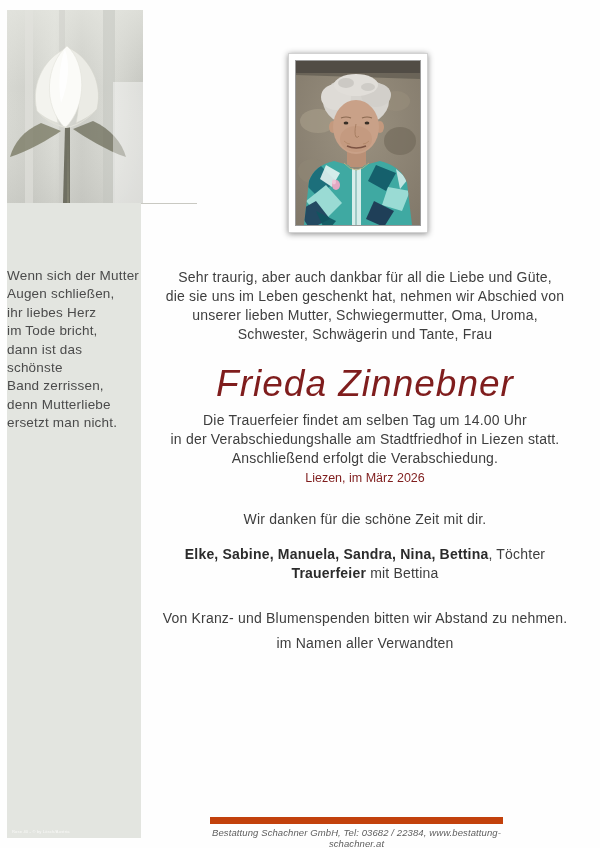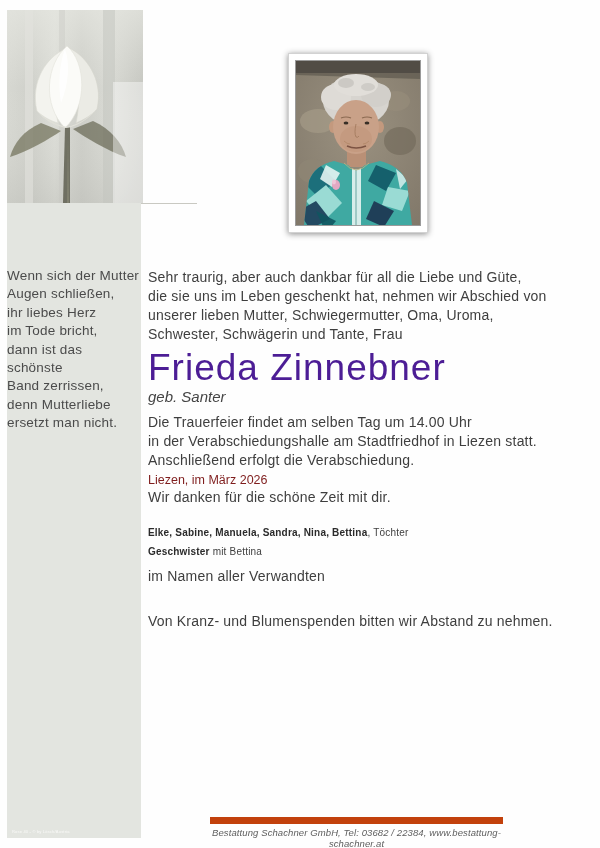--- a/index.html
+++ b/index.html
@@ -19,32 +19,32 @@
   .poem{margin-top:64px;text-align:left;font-size:13.5px;line-height:18.4px;
     color:#4b4b4b;letter-spacing:.2px;white-space:pre-line;}
   .credit{position:absolute;left:5px;bottom:4px;font-size:4px;color:#fafaf8;
     letter-spacing:.2px;}
   
   .photo-frame{position:absolute;left:288px;top:53px;width:124px;height:164px;
     background:#fff;padding:7px;border:1px solid #d2d2d2;
     box-shadow:0 1px 6px rgba(0,0,0,.45);}
   .photo-frame svg{display:block;outline:1px solid #9a9a9a;}
   
-  .main{position:absolute;left:148px;top:0;width:434px;text-align:left;}
+  .main{position:absolute;left:148px;top:0;width:434px;text-align:center;}
   .para{font-size:14px;line-height:19px;letter-spacing:.2px;white-space:pre-line;}
   .intro{margin-top:268px;}
-  .name{margin-top:4px;font-size:37px;line-height:40px;
-    color:#4c1d95;letter-spacing:1px;font-weight:400;}
+  .name{margin-top:20px;font-size:37px;line-height:40px;font-style:italic;
+    color:#7f1d1d;letter-spacing:1px;font-weight:400;}
   .maiden{font-size:15px;line-height:18px;font-style:italic;color:#454545;}
   .death{margin-top:6px;}
   .aufbahrung{margin-top:11px;}
   .feier{margin-top:7px;}
   .place-date{margin-top:2px;font-size:12.5px;line-height:16px;color:#7f1d1d;}
-  .thanks{}
-  .mourners{margin-top:16px;font-size:10px;line-height:19px;letter-spacing:.2px;}
+  .thanks{margin-top:24px;}
+  .mourners{margin-top:16px;font-size:14px;line-height:19px;letter-spacing:.2px;}
   .mourners .b{font-weight:700;color:#2b2b2b;}
   .in-names{margin-top:6px;}
   .flowers{margin-top:26px;}
   
   .footer{position:absolute;left:210px;top:817px;width:293px;
     border-top:7px solid #c2410c;padding-top:3px;
     font-size:9.5px;font-style:italic;color:#5e5e5e;text-align:center;
     letter-spacing:.1px;}
 </style>
 </head>
@@ -163,27 +163,26 @@
     <ellipse cx="38" cy="121" rx="2" ry="2.4" fill="#f0c6d8"></ellipse>
   </svg>
 </div>
 
 <div class="main">
   <div class="para intro">Sehr traurig, aber auch dankbar für all die Liebe und Güte,
 die sie uns im Leben geschenkt hat, nehmen wir Abschied von
 unserer lieben Mutter, Schwiegermutter, Oma, Uroma,
 Schwester, Schwägerin und Tante, Frau</div>
   <div class="name">Frieda Zinnebner</div>
-  <div class="maiden">geb. Santer</div>
   <div class="para feier">Die Trauerfeier findet am selben Tag um 14.00 Uhr
 in der Verabschiedungshalle am Stadtfriedhof in Liezen statt.
 Anschließend erfolgt die Verabschiedung.</div>
   <div class="place-date">Liezen, im März 2026</div>
   <div class="para thanks">Wir danken für die schöne Zeit mit dir.</div>
   <div class="mourners">
       <div><span class="b">Elke, Sabine, Manuela, Sandra, Nina, Bettina</span><span>, Töchter</span></div>
-      <div><span class="b">Geschwister</span><span> mit Bettina</span></div>
+      <div><span class="b">Trauerfeier</span><span> mit Bettina</span></div>
     </div>
+  <div class="para flowers">Von Kranz- und Blumenspenden bitten wir Abstand zu nehmen.</div>
   <div class="para in-names">im Namen aller Verwandten</div>
-  <div class="para flowers">Von Kranz- und Blumenspenden bitten wir Abstand zu nehmen.</div>
 </div>
 
 <div class="footer">Bestattung Schachner GmbH, Tel: 03682 / 22384, www.bestattung-schachner.at</div>
 
 </body></html>

